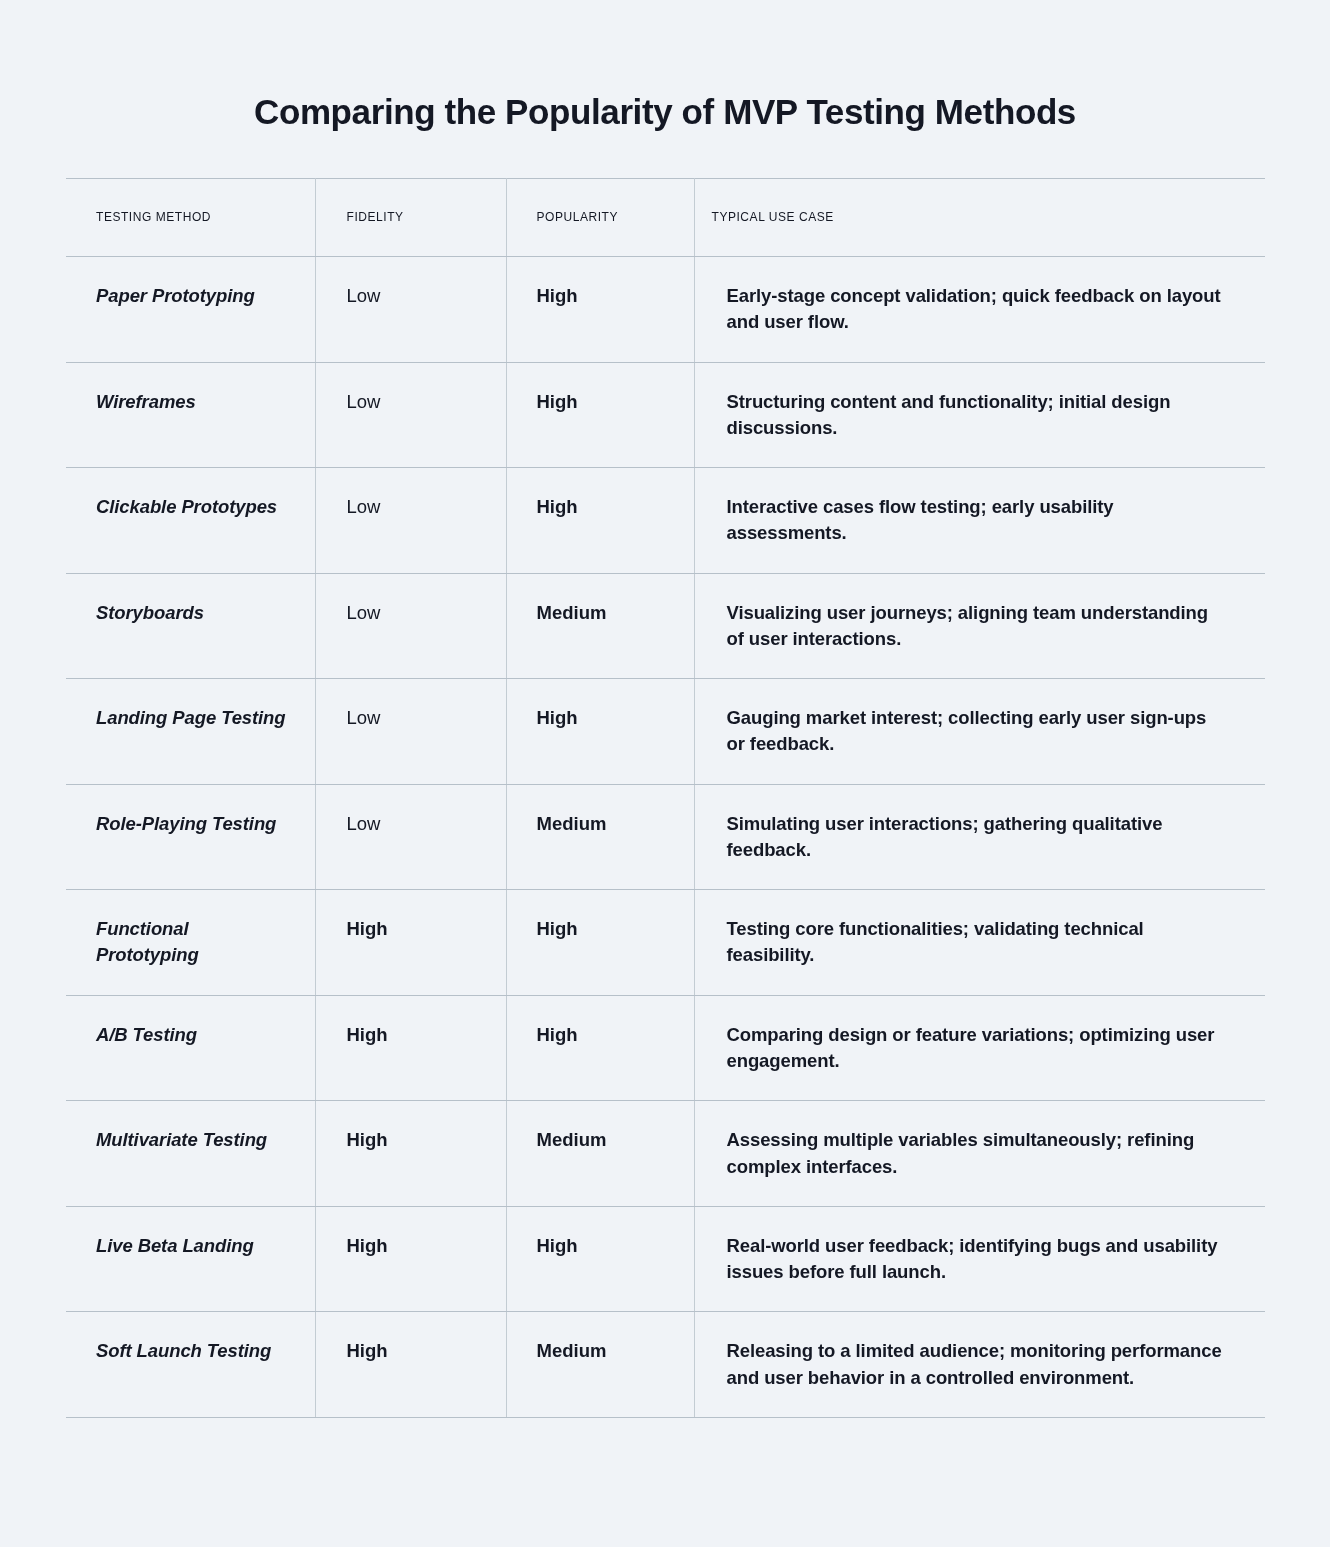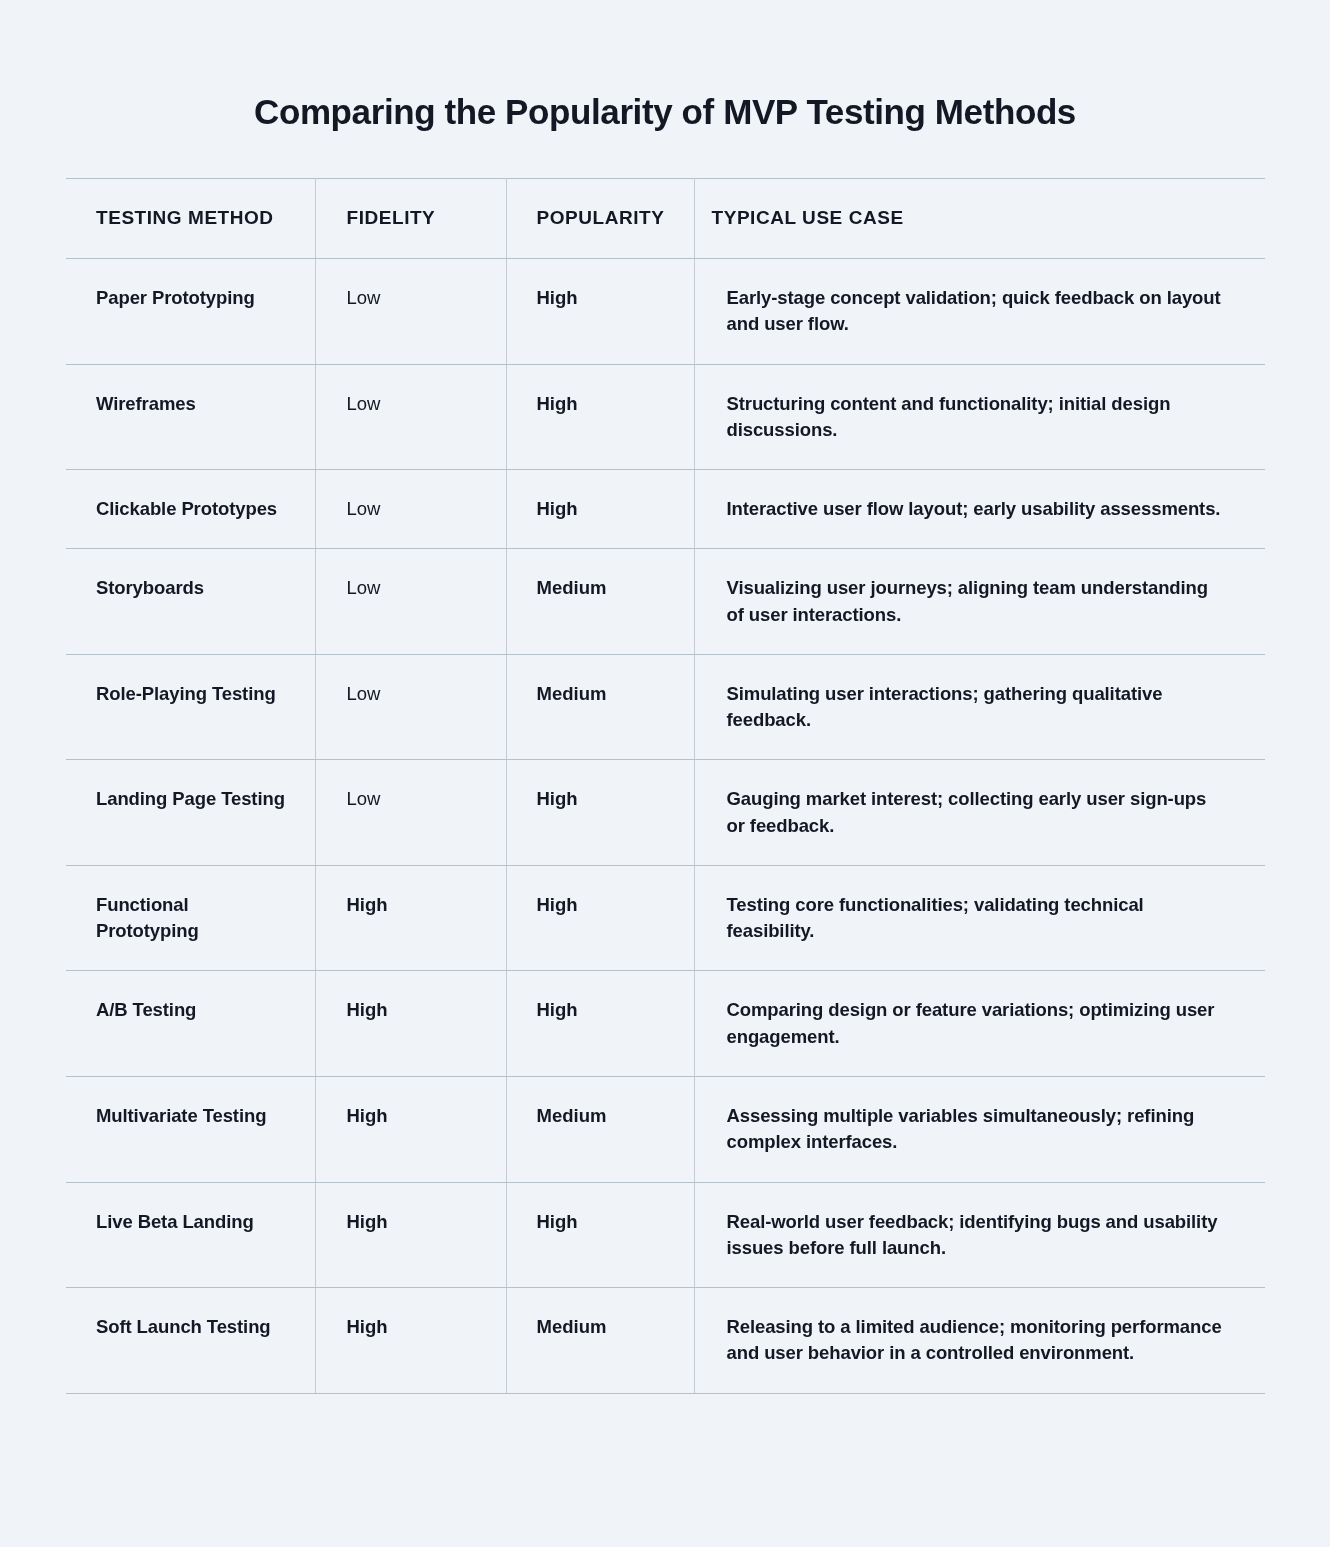--- a/index.html
+++ b/index.html
@@ -50,22 +50,22 @@
     background: transparent;
   }
 
   table.cmp col.c-method   { width: 249px; }
   table.cmp col.c-fidelity { width: 191px; }
   table.cmp col.c-pop      { width: 188px; }
   table.cmp col.c-use      { width: 571px; }
 
   table.cmp thead th {
     text-align: left;
-    font-size: 19px;
-    font-weight: 700;
+    font-size: 12px;
+    font-weight: 400;
     letter-spacing: 0.55px;
     color: #141824;
     text-transform: uppercase;
     padding: 28px 24px 29px 30px;
     border-top: 1px solid #b6c0c9;
     border-bottom: 1px solid #b6c0c9;
     border-right: 1px solid #c3ccd3;
     vertical-align: middle;
     height: 78px;
   }
@@ -86,20 +86,21 @@
   table.cmp tbody td.cell-use {
     border-right: none;
     font-weight: 700;
     padding-left: 32px;
     padding-right: 40px;
     letter-spacing: -0.1px;
   }
   table.cmp tbody td.cell-method {
     font-weight: 700;
     letter-spacing: -0.1px;
+    font-style: italic;
   }
   table.cmp tbody td.cell-fidelity { padding-left: 31px; }
   table.cmp tbody td.cell-pop { padding-left: 30px; }
 
   table.cmp tbody tr:last-child td {
     border-bottom: 1px solid #b6c0c9;
   }
 
   .val-low {
     color: #6f7782;
@@ -148,39 +149,39 @@
           <tr>
             <td class="cell-method">Wireframes</td>
             <td class="cell-fidelity val-low">Low</td>
             <td class="cell-pop val-high">High</td>
             <td class="cell-use">Structuring content and functionality; initial design discussions.</td>
           </tr>
           <tr>
             <td class="cell-method">Clickable Prototypes</td>
             <td class="cell-fidelity val-low">Low</td>
             <td class="cell-pop val-high">High</td>
-            <td class="cell-use">Interactive user flow layout; early usability assessments.</td>
+            <td class="cell-use">Interactive cases flow testing; early usability assessments.</td>
           </tr>
           <tr>
             <td class="cell-method">Storyboards</td>
             <td class="cell-fidelity val-low">Low</td>
             <td class="cell-pop val-medium">Medium</td>
             <td class="cell-use">Visualizing user journeys; aligning team understanding of user interactions.</td>
           </tr>
           <tr>
+            <td class="cell-method">Landing Page Testing</td>
+            <td class="cell-fidelity val-low">Low</td>
+            <td class="cell-pop val-high">High</td>
+            <td class="cell-use">Gauging market interest; collecting early user sign-ups or feedback.</td>
+          </tr>
+          <tr>
             <td class="cell-method">Role-Playing Testing</td>
             <td class="cell-fidelity val-low">Low</td>
             <td class="cell-pop val-medium">Medium</td>
             <td class="cell-use">Simulating user interactions; gathering qualitative feedback.</td>
-          </tr>
-          <tr>
-            <td class="cell-method">Landing Page Testing</td>
-            <td class="cell-fidelity val-low">Low</td>
-            <td class="cell-pop val-high">High</td>
-            <td class="cell-use">Gauging market interest; collecting early user sign-ups or feedback.</td>
           </tr>
           <tr>
             <td class="cell-method">Functional Prototyping</td>
             <td class="cell-fidelity val-high">High</td>
             <td class="cell-pop val-high">High</td>
             <td class="cell-use">Testing core functionalities; validating technical feasibility.</td>
           </tr>
           <tr>
             <td class="cell-method">A/B Testing</td>
             <td class="cell-fidelity val-high">High</td>

